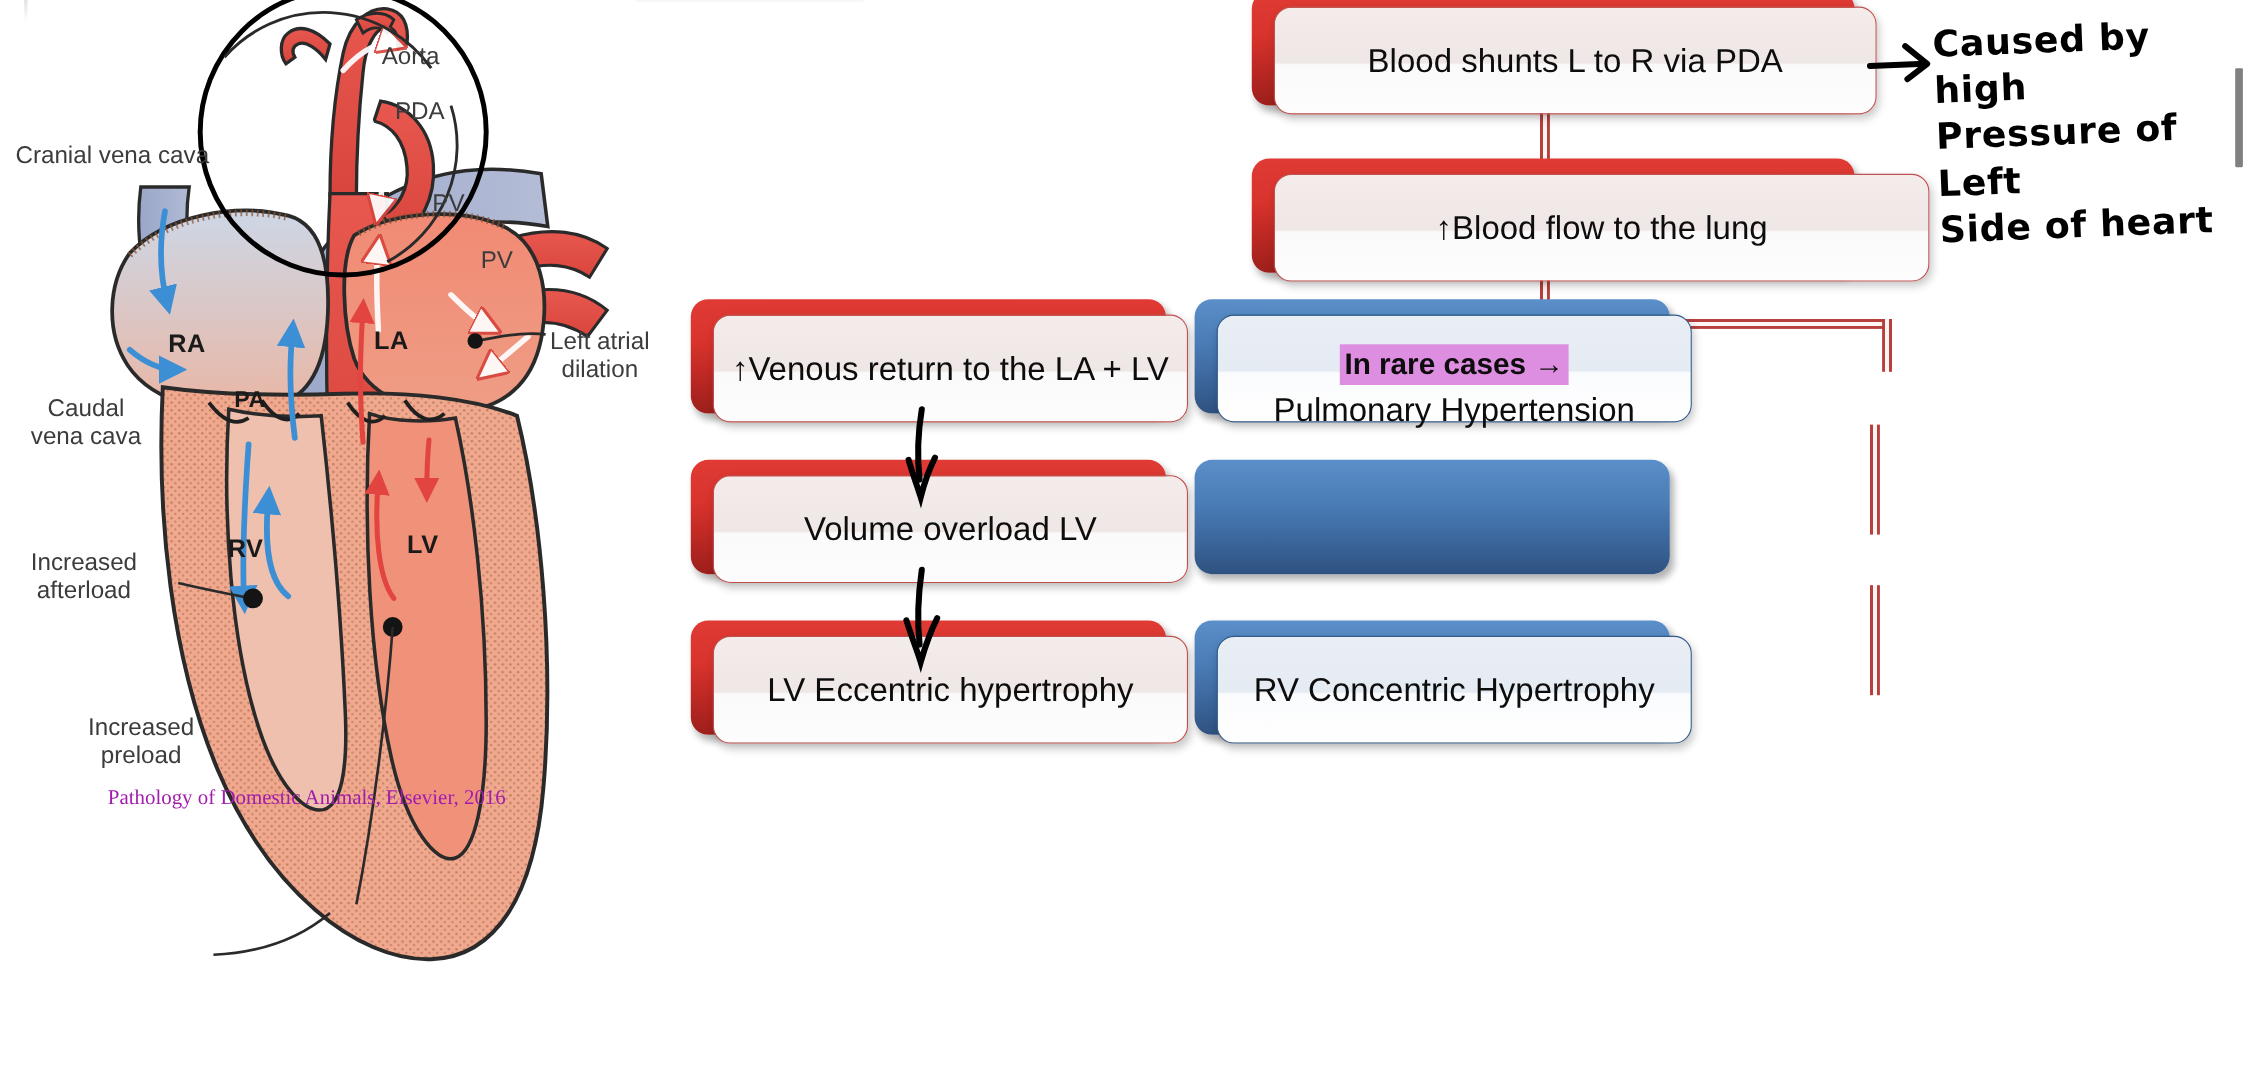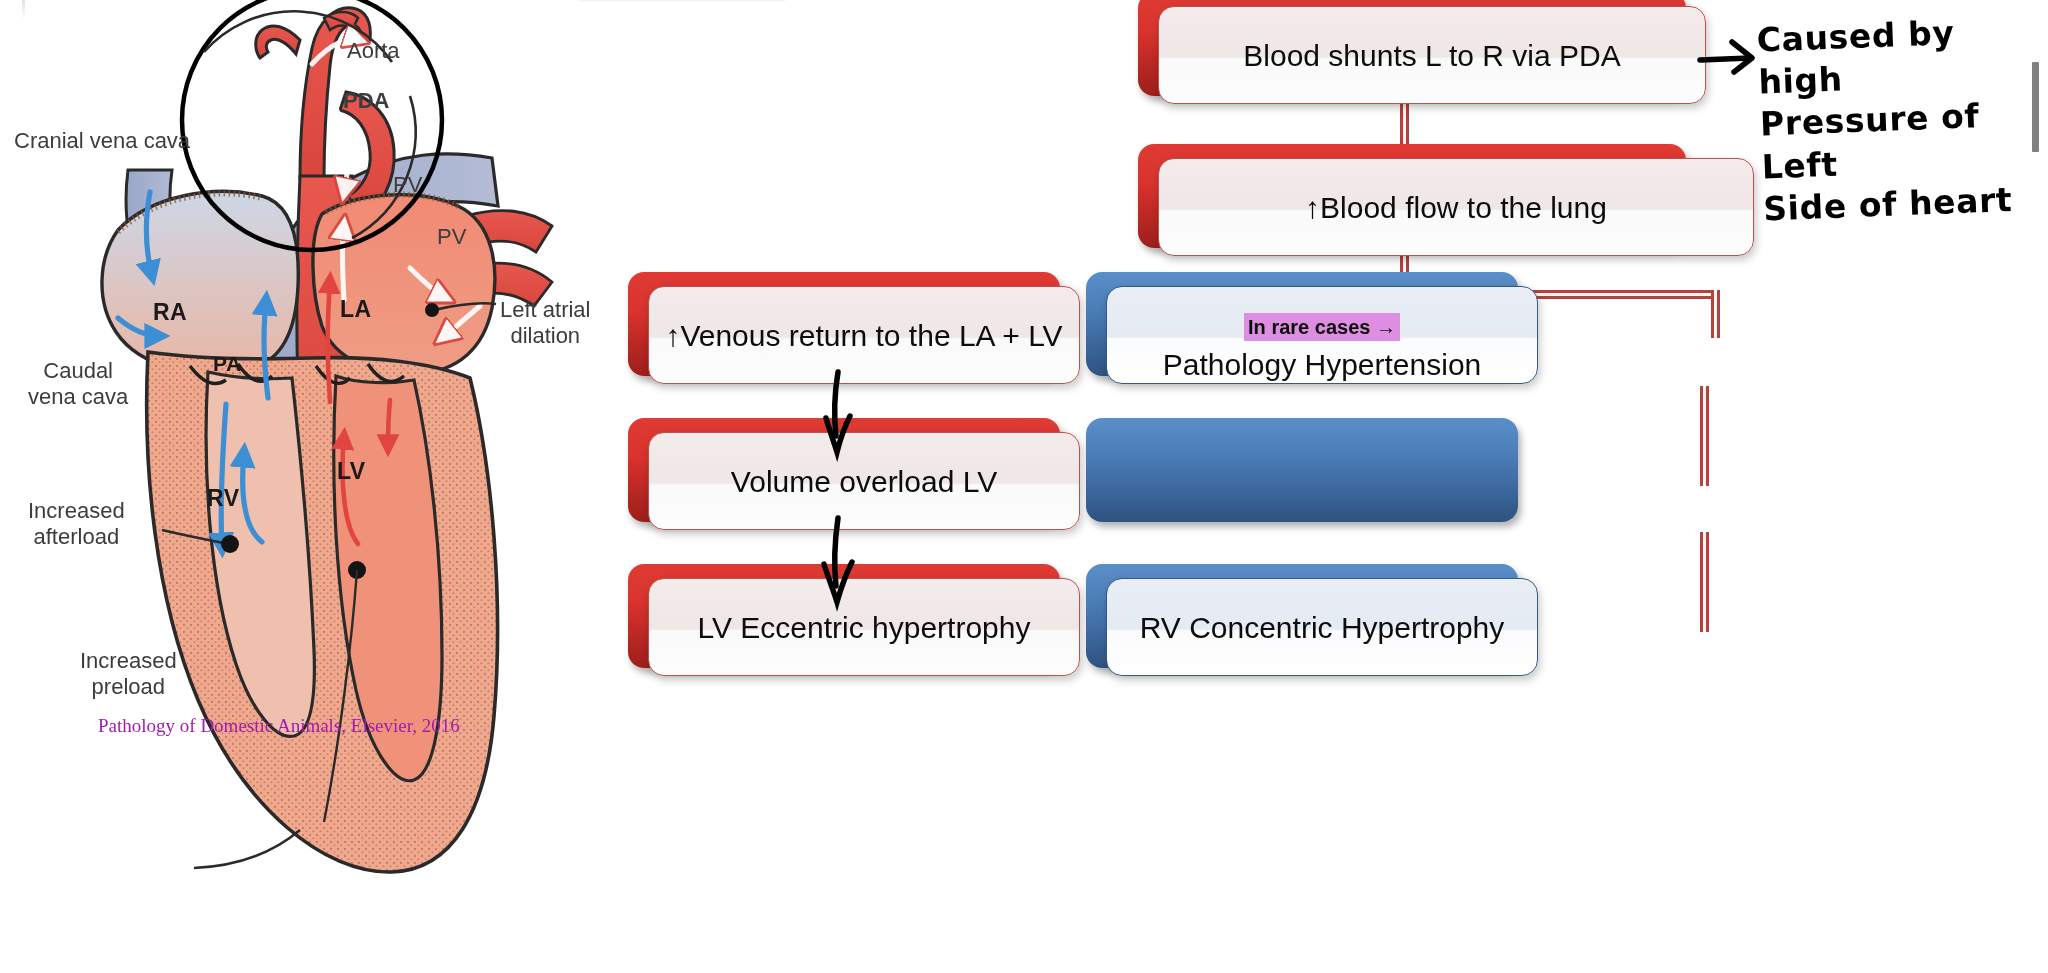--- a/index.html
+++ b/index.html
@@ -252,38 +252,38 @@
       </g>
       <g fill="#141414">
         <circle cx="432" cy="310" r="7"></circle>
         <circle cx="230" cy="544" r="9"></circle>
         <circle cx="357" cy="570" r="9"></circle>
       </g>
       <path d="M357 570 C352 640 340 740 324 822" stroke="#2a2a2a" stroke-width="2.4" fill="none"></path>
     </svg>
 
     <div class="anat-label sm" style="left:347px; top:38px;">Aorta</div>
-    <div class="anat-label sm" style="left:343px; top:88px;font-weight:bold;">PDA</div>
+    <div class="anat-label sm" style="left:359px; top:88px;">PDA</div>
     <div class="anat-label sm" style="left:14px;  top:128px;">Cranial vena cava</div>
     <div class="anat-label sm" style="left:393px; top:172px;">PV</div>
     <div class="anat-label sm" style="left:437px; top:224px;">PV</div>
     <div class="anat-label sm" style="left:500px; top:297px;">Left atrial
 dilation</div>
     <div class="anat-label sm" style="left:28px;  top:358px;">Caudal
 vena cava</div>
     <div class="anat-label sm" style="left:28px;  top:498px;">Increased
 afterload</div>
     <div class="anat-label sm" style="left:80px;  top:648px;">Increased
 preload</div>
 
     <div class="anat-label chamber" style="left:153px; top:275px;margin-top:24px;">RA</div>
     <div class="anat-label chamber" style="left:340px; top:296px;">LA</div>
     <div class="anat-label chamber" style="left:213px; top:305px; font-size:21px;margin-top:47px;">PA</div>
     <div class="anat-label chamber" style="left:207px; top:485px;">RV</div>
-    <div class="anat-label chamber" style="left:337px; top:458px;">LV</div>
+    <div class="anat-label chamber" style="left:337px; top:482px;padding-left:33px;">LV</div>
 
     <div class="source-caption">Pathology of Domestic Animals, Elsevier, 2016</div>
   </div>
 
   <div class="flow">
 
     <div class="conn v" style="left:1400px; top:94px;  height:62px;"></div>
     <div class="conn v" style="left:1400px; top:240px; height:58px;"></div>
     <div class="conn h" style="left:1100px; top:290px; width:620px;"></div>
     <div class="conn v" style="left:1100px; top:290px; height:48px;"></div>
@@ -301,24 +301,24 @@
       <span class="card-text">↑Blood flow to the lung</span>
     </div>
 
     <div class="plate red" style="left:628px;  top:272px; width:432px; height:104px;"></div>
     <div class="card red" style="left:648px;  top:286px; width:432px; height:98px;">
       <span class="card-text">↑Venous return to the LA + LV</span>
     </div>
 
     <div class="plate blue" style="left:1086px; top:272px; width:432px; height:104px;"></div>
     <div class="card blue" style="left:1106px; top:286px; width:432px; height:98px; flex-direction:column; justify-content:center;">
-      <span class="card-text" style="font-size:20px;">
+      <span class="card-text" style="font-size:27px;">
         <span class="hl">In rare cases →</span>
       </span>
-      <span class="card-text" style="margin-top:4px;">Pathology Hypertension</span>
+      <span class="card-text" style="margin-top:4px;">Pulmonary Hypertension</span>
     </div>
 
     <div class="plate red" style="left:628px;  top:418px; width:432px; height:104px;"></div>
     <div class="card red" style="left:648px;  top:432px; width:432px; height:98px;">
       <span class="card-text">Volume overload LV</span>
     </div>
 
     <div class="plate blue" style="left:1086px; top:418px; width:432px; height:104px;"></div>
 
     <div class="plate red" style="left:628px;  top:564px; width:432px; height:104px;"></div>

